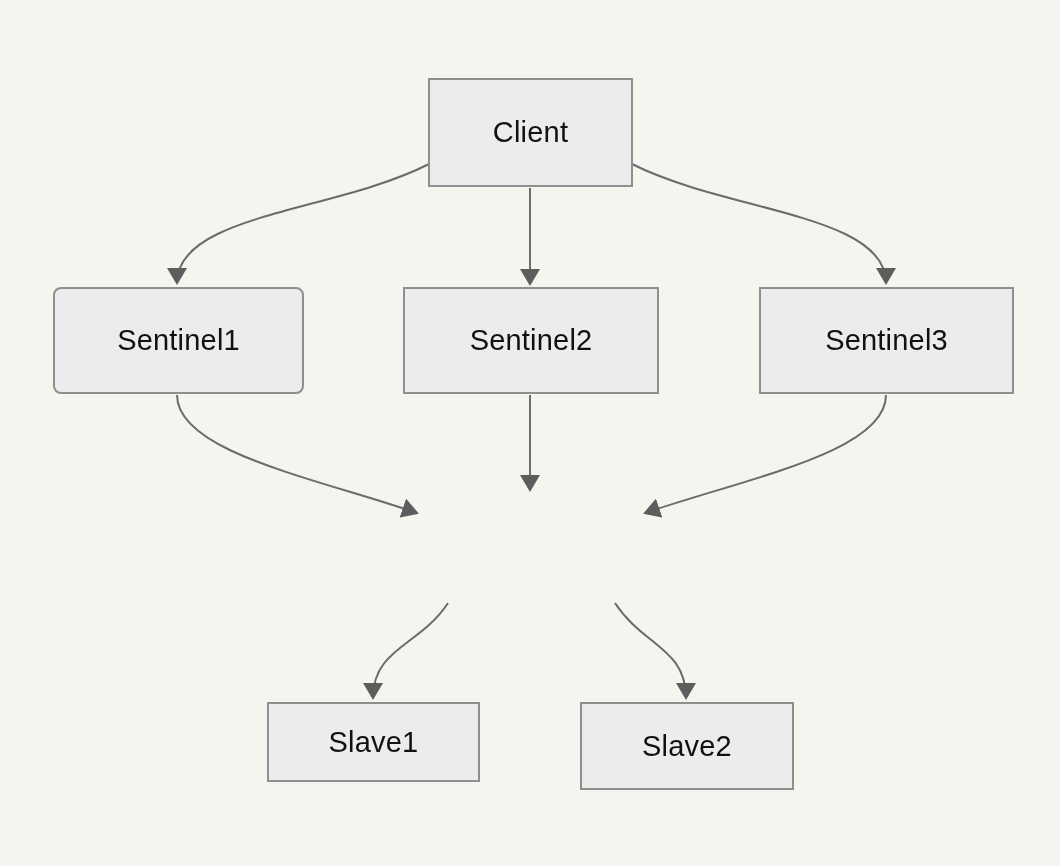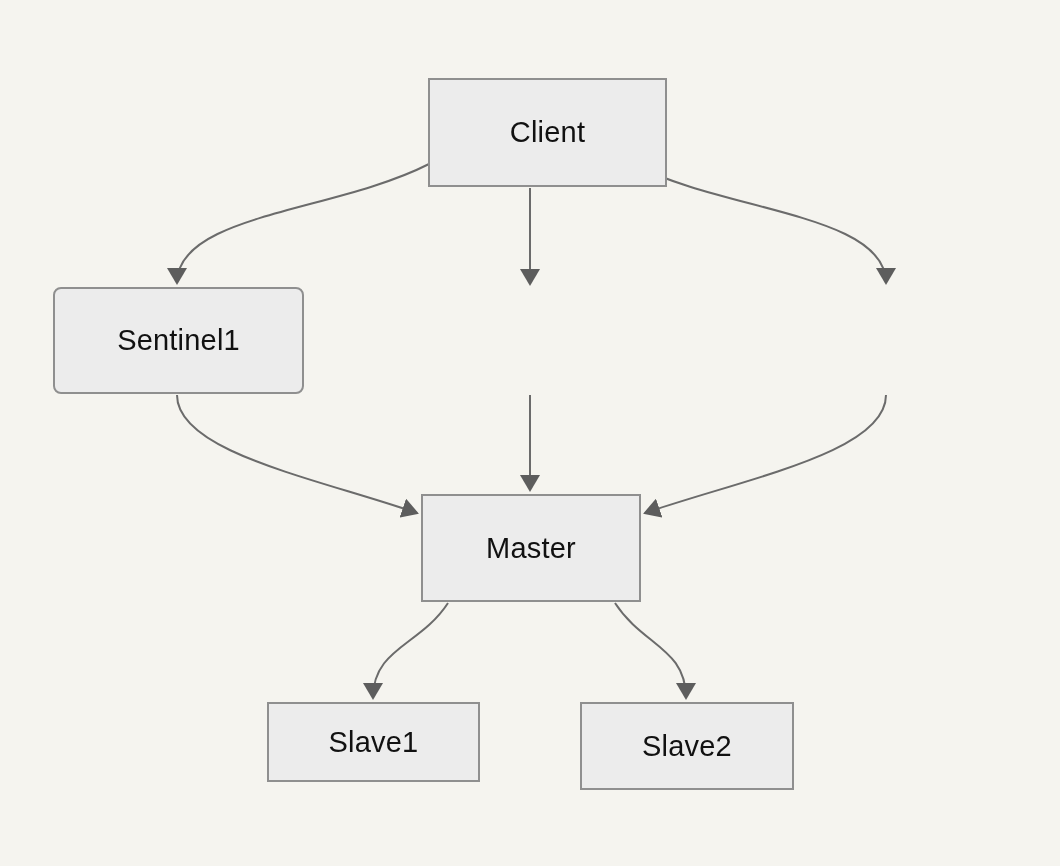--- a/index.html
+++ b/index.html
@@ -33,21 +33,21 @@
     font-size: 29px;
     color: #111111;
     letter-spacing: 0.2px;
   }
   .edge {
     fill: none;
     stroke: #6b6b6b;
     stroke-width: 2;
   }
   
-  #n-client    { left: 428px; top:  78px; width: 239px; height: 109px; text-align: center; }
+  #n-client    { left: 428px; top:  78px; width: 205px; height: 109px; text-align: center; }
   #n-sentinel1 { left:  53px; top: 287px; width: 251px; height: 107px; border-radius: 8px; }
   #n-sentinel2 { left: 403px; top: 287px; width: 256px; height: 107px; }
   #n-sentinel3 { left: 759px; top: 287px; width: 255px; height: 107px; }
   #n-master    { left: 421px; top: 494px; width: 220px; height: 108px; }
   #n-slave1    { left: 267px; top: 702px; width: 213px; height: 80px; }
   #n-slave2    { left: 580px; top: 702px; width: 214px; height: 88px; }
 </style>
 </head>
 <body>
 
@@ -71,22 +71,25 @@
     <path class="edge" d="M 448 603 C 420 646, 373 648, 373 698" marker-end="url(#arrow)"></path>
     <path class="edge" d="M 615 603 C 643 646, 686 648, 686 698" marker-end="url(#arrow)"></path>
   </svg>
 
   <div class="node" id="n-client">
     <span>Client</span>
   </div>
   <div class="node" id="n-sentinel1">
     <span>Sentinel1</span>
   </div>
-  <div class="node" id="n-master">
-    <span>Master</span>
+  <div class="node" id="n-sentinel2">
+    <span>Sentinel2</span>
+  </div>
+  <div class="node" id="n-sentinel3">
+    <span>Sentinel3</span>
   </div>
   <div class="node" id="n-slave1">
     <span>Slave1</span>
   </div>
   <div class="node" id="n-slave2">
     <span>Slave2</span>
   </div>
 
 </div>
 

